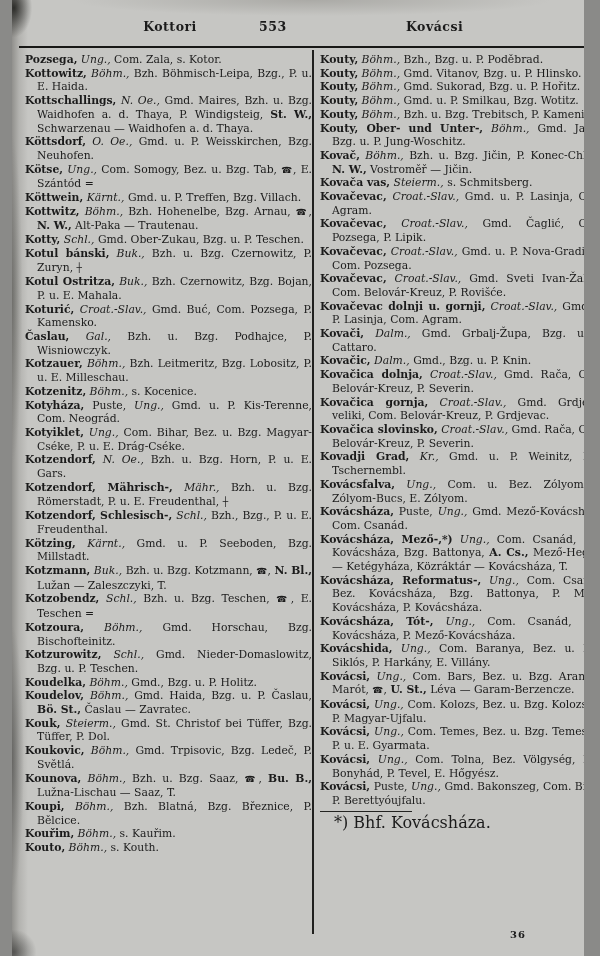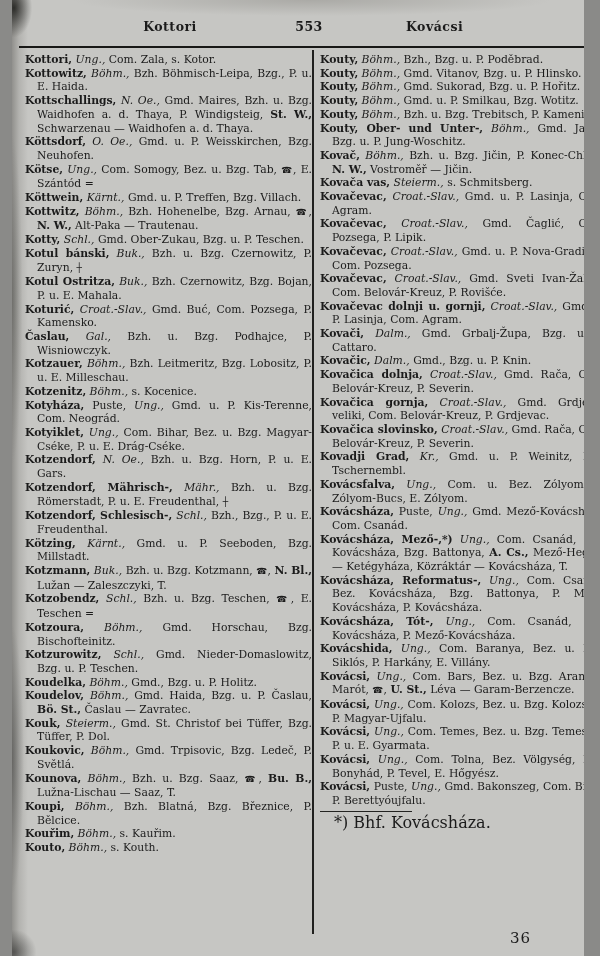--- a/index.html
+++ b/index.html
@@ -12,49 +12,49 @@
       radial-gradient(ellipse 16px 180px at 0px 760px, rgba(60,60,58,.5), rgba(60,60,58,0) 75%),
       radial-gradient(ellipse 30px 30px at 2px 952px, rgba(40,40,38,.6), rgba(40,40,38,0) 75%),
       linear-gradient(90deg, rgba(66,64,60,.40) 0px, rgba(90,88,84,.18) 7px, rgba(120,118,114,0) 16px),
       radial-gradient(ellipse 300px 20px at 300px 0px, rgba(120,118,112,.35), rgba(120,118,112,0) 80%);
     font-family:"DejaVu Serif", "Liberation Serif", serif;
     color:#1b1b1b;
     margin-left:12px;
   }
   .hdr{position:absolute;top:19px;height:16px;font-weight:bold;font-size:12.5px;letter-spacing:.5px;}
   .hdr-left{left:108px;width:100px;text-align:center;}
-  .hdr-center{left:247px;width:100px;text-align:center;}
+  .hdr-center{left:247px;width:100px;}
   .hdr-right{left:394px;width:100px;}
   .hrule{position:absolute;top:46px;left:7px;width:589px;height:2px;background:#181816;}
   .vdivider{position:absolute;top:50px;left:300px;width:2px;height:884px;background:#20201e;}
   .col{position:absolute;top:53px;width:287px;font-size:10.8px;line-height:13.7px;text-align:justify;}
   .col-left{left:13px;}
   .col-right{left:308px;}
   .entry{margin:0;padding-left:12px;text-indent:-12px;}
   .seg-b{font-weight:bold;}
   .seg-i{font-style:italic;}
   .seg-sym{font-family:"DejaVu Sans", sans-serif;font-size:9px;}
   .footnote-block{margin-top:3px;}
   .footnote-rule{width:92px;height:0;border-top:1.5px solid #232321;margin:2px 0 4px 0;}
   .footnote-text{padding-left:14px;font-size:16px;}
-  .pageno{position:absolute;top:929px;left:498px;font-weight:normal;font-size:15px;letter-spacing:1px;}
+  .pageno{position:absolute;top:929px;left:498px;font-weight:bold;font-size:10px;letter-spacing:1px;}
 </style>
 </head>
 <body>
 
 <div id="page">
   <div class="hdr hdr-left">Kottori</div>
   <div class="hdr hdr-center">553</div>
   <div class="hdr hdr-right">Kovácsi</div>
 
   <div class="hrule"></div>
   <div class="vdivider"></div>
 
   <div class="col col-left">
-      <p class="entry"><span class="seg-b">Kottori,</span><span class="seg-i"> Ung.,</span><span class="seg-n"> Com. Zala, s. Kotor.</span></p>
+      <p class="entry"><span class="seg-b">Pozsega,</span><span class="seg-i"> Ung.,</span><span class="seg-n"> Com. Zala, s. Kotor.</span></p>
       <p class="entry"><span class="seg-b">Kottowitz,</span><span class="seg-i"> Böhm.,</span><span class="seg-n"> Bzh. Böhmisch-Leipa, Bzg., P. u. E. Haida.</span></p>
       <p class="entry"><span class="seg-b">Kottschallings,</span><span class="seg-i"> N. Oe.,</span><span class="seg-n"> Gmd. Maires, Bzh. u. Bzg. Waidhofen a. d. Thaya, P. Windigsteig, </span><span class="seg-b">St. W.,</span><span class="seg-n"> Schwarzenau — Waidhofen a. d. Thaya.</span></p>
       <p class="entry"><span class="seg-b">Köttsdorf,</span><span class="seg-i"> O. Oe.,</span><span class="seg-n"> Gmd. u. P. Weisskirchen, Bzg. Neuhofen.</span></p>
       <p class="entry"><span class="seg-b">Kötse,</span><span class="seg-i"> Ung.,</span><span class="seg-n"> Com. Somogy, Bez. u. Bzg. Tab, </span><span class="seg-sym">☎</span><span class="seg-n">, E. Szántód =</span></p>
       <p class="entry"><span class="seg-b">Köttwein,</span><span class="seg-i"> Kärnt.,</span><span class="seg-n"> Gmd. u. P. Treffen, Bzg. Villach.</span></p>
       <p class="entry"><span class="seg-b">Kottwitz,</span><span class="seg-i"> Böhm.,</span><span class="seg-n"> Bzh. Hohenelbe, Bzg. Arnau, </span><span class="seg-sym">☎</span><span class="seg-n">, </span><span class="seg-b">N. W.,</span><span class="seg-n"> Alt-Paka — Trautenau.</span></p>
       <p class="entry"><span class="seg-b">Kotty,</span><span class="seg-i"> Schl.,</span><span class="seg-n"> Gmd. Ober-Zukau, Bzg. u. P. Teschen.</span></p>
       <p class="entry"><span class="seg-b">Kotul bánski,</span><span class="seg-i"> Buk.,</span><span class="seg-n"> Bzh. u. Bzg. Czernowitz, P. Zuryn, </span><span class="seg-sym">┼</span></p>
       <p class="entry"><span class="seg-b">Kotul Ostritza,</span><span class="seg-i"> Buk.,</span><span class="seg-n"> Bzh. Czernowitz, Bzg. Bojan, P. u. E. Mahala.</span></p>
       <p class="entry"><span class="seg-b">Koturić,</span><span class="seg-i"> Croat.-Slav.,</span><span class="seg-n"> Gmd. Buć, Com. Pozsega, P. Kamensko.</span></p>

